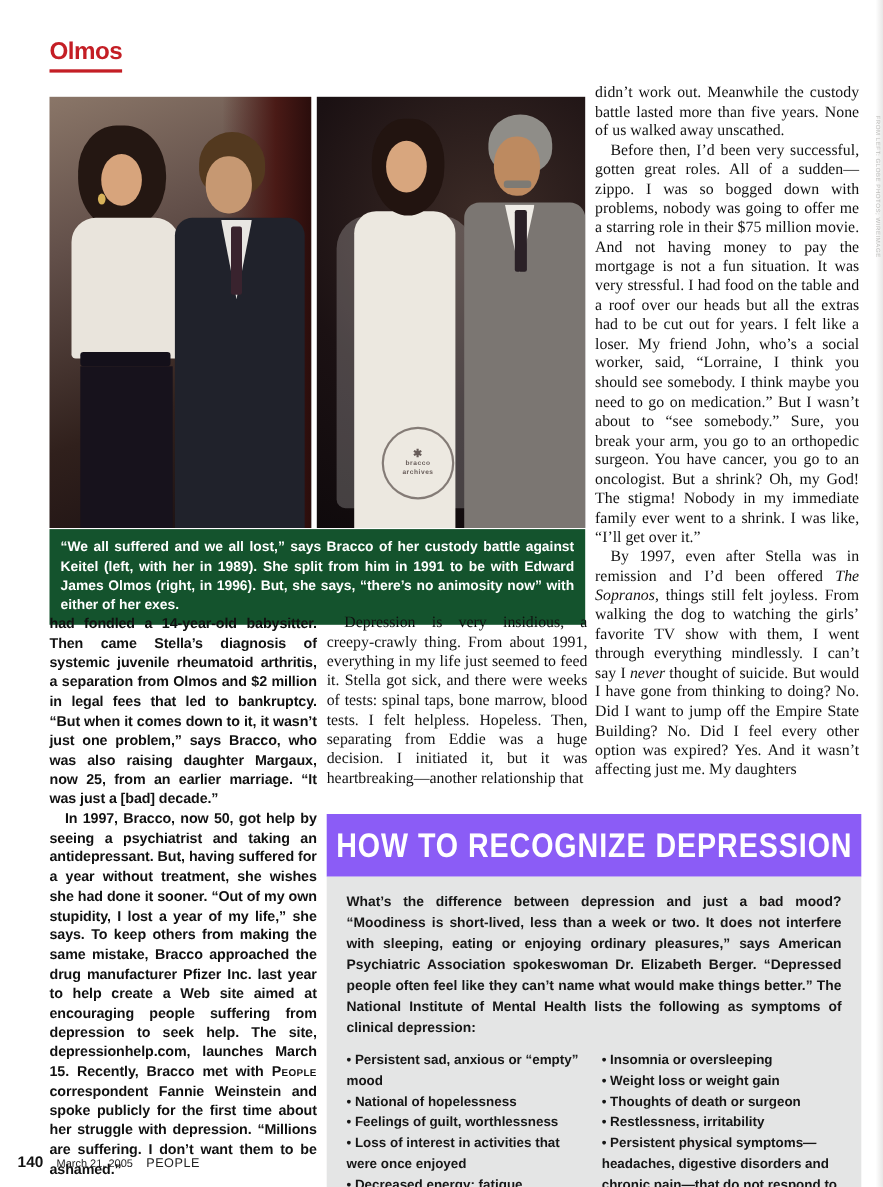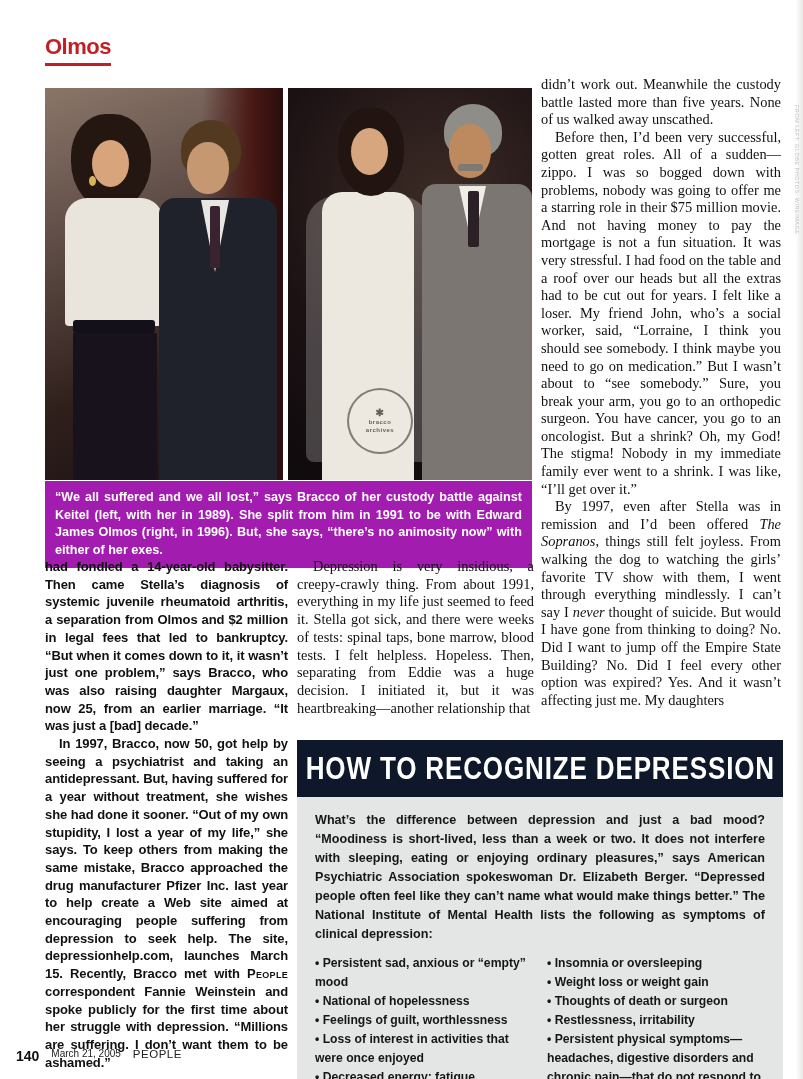--- a/index.html
+++ b/index.html
@@ -76,21 +76,21 @@
   .infobox-title{color:#fff;font-weight:800;font-size:31px;white-space:nowrap;
         transform:scaleX(.84);letter-spacing:1px;}
   .infobox-body{box-sizing:border-box;padding:14px 18px 14px 18px;}
   .infobox-intro{margin:0 0 10px 0;font-weight:700;font-size:12.6px;line-height:19px;text-align:justify;color:#161616;}
   .symptoms{display:flex;gap:14px;}
   .symptoms ul{list-style:none;margin:0;padding:0;width:50%;font-weight:700;font-size:12.2px;line-height:19px;color:#161616;}
   .symptoms li::before{content:"•  ";}
   .symptoms li{margin:0;}
 
   
-  .footer{position:absolute;left:16px;top:1048px;display:flex;align-items:flex-start;gap:12px;}
+  .footer{position:absolute;left:16px;top:1048px;display:flex;align-items:flex-end;gap:12px;}
   .folio{font-weight:800;font-size:14px;}
   .footer-date{font-size:10px;color:#222;}
   .footer-brand{font-size:11.5px;letter-spacing:.5px;color:#222;}
 
   
   .credit-vertical{position:absolute;right:3px;top:105px;writing-mode:vertical-rl;
         font-size:5.5px;color:#c4c4c2;letter-spacing:.5px;}
 </style>
 </head>
 <body>
@@ -126,39 +126,39 @@
       <div class="fig m2-face"></div>
       <div class="fig m2-mustache"></div>
     </div>
     <div class="stamp">
       <span class="paw">✱</span>
       <span>bracco</span>
       <span>archives</span>
     </div>
   </div>
 
-  <div class="caption" style="background:#a21caf;">“We all suffered and we all lost,” says Bracco of her custody battle against Keitel (left, with her in 1989). She split from him in 1991 to be with Edward James Olmos (right, in 1996). But, she says, “there’s no animosity now” with either of her exes.</div>
+  <div class="caption" style="background:#14532d;">“We all suffered and we all lost,” says Bracco of her custody battle against Keitel (left, with her in 1989). She split from him in 1991 to be with Edward James Olmos (right, in 1996). But, she says, “there’s no animosity now” with either of her exes.</div>
 
   <div class="col col-left">
     <p>had fondled a 14-year-old babysitter. Then came Stella’s diagnosis of systemic juvenile rheumatoid arthritis, a separation from Olmos and $2 million in legal fees that led to bankruptcy. “But when it comes down to it, it wasn’t just one problem,” says Bracco, who was also raising daughter Margaux, now 25, from an earlier marriage. “It was just a [bad] decade.”</p>
     <p class="indent"><span>In 1997, Bracco, now 50, got help by seeing a psychiatrist and taking an antidepressant. But, having suffered for a year without treatment, she wishes she had done it sooner. “Out of my own stupidity, I lost a year of my life,” she says. To keep others from making the same mistake, Bracco approached the drug manufacturer Pfizer Inc. last year to help create a Web site aimed at encouraging people suffering from depression to seek help. The site, depressionhelp.com, launches March 15. Recently, Bracco met with </span><span class="smallcaps">People</span><span> correspondent Fannie Weinstein and spoke publicly for the first time about her struggle with depression. “Millions are suffering. I don’t want them to be ashamed.”</span></p>
   </div>
 
   <div class="col col-mid serif">
     <p>Depression is very insidious, a creepy-crawly thing. From about 1991, everything in my life just seemed to feed it. Stella got sick, and there were weeks of tests: spinal taps, bone marrow, blood tests. I felt helpless. Hopeless. Then, separating from Eddie was a huge decision. I initiated it, but it was heartbreaking—another relationship that</p>
   </div>
 
   <div class="col col-right serif">
     <p>didn’t work out. Meanwhile the custody battle lasted more than five years. None of us walked away unscathed.</p>
     <p class="indent">Before then, I’d been very successful, gotten great roles. All of a sudden—zippo. I was so bogged down with problems, nobody was going to offer me a starring role in their $75 million movie. And not having money to pay the mortgage is not a fun situation. It was very stressful. I had food on the table and a roof over our heads but all the extras had to be cut out for years. I felt like a loser. My friend John, who’s a social worker, said, “Lorraine, I think you should see somebody. I think maybe you need to go on medication.” But I wasn’t about to “see somebody.” Sure, you break your arm, you go to an orthopedic surgeon. You have cancer, you go to an oncologist. But a shrink? Oh, my God! The stigma! Nobody in my immediate family ever went to a shrink. I was like, “I’ll get over it.”</p>
     <p class="indent"><span>By 1997, even after Stella was in remission and I’d been offered </span><span class="ital">The Sopranos</span><span>, things still felt joyless. From walking the dog to watching the girls’ favorite TV show with them, I went through everything mindlessly. I can’t say I </span><span class="ital">never</span><span> thought of suicide. But would I have gone from thinking to doing? No. Did I want to jump off the Empire State Building? No. Did I feel every other option was expired? Yes. And it wasn’t affecting just me. My daughters</span></p>
   </div>
 
   <div class="infobox">
-    <div class="infobox-header" style="background:#0f172a;">
+    <div class="infobox-header" style="background:#8b5cf6;">
       <span class="infobox-title">HOW TO RECOGNIZE DEPRESSION</span>
     </div>
     <div class="infobox-body" style="background:#e4e5e5;">
       <p class="infobox-intro">What’s the difference between depression and just a bad mood? “Moodiness is short-lived, less than a week or two. It does not interfere with sleeping, eating or enjoying ordinary pleasures,” says American Psychiatric Association spokeswoman Dr. Elizabeth Berger. “Depressed people often feel like they can’t name what would make things better.” The National Institute of Mental Health lists the following as symptoms of clinical depression:</p>
       <div class="symptoms">
         <ul>
           <li>Persistent sad, anxious or “empty” mood</li>
           <li>National of hopelessness</li>
           <li>Feelings of guilt, worthlessness</li>
           <li>Loss of interest in activities that were once enjoyed</li>

